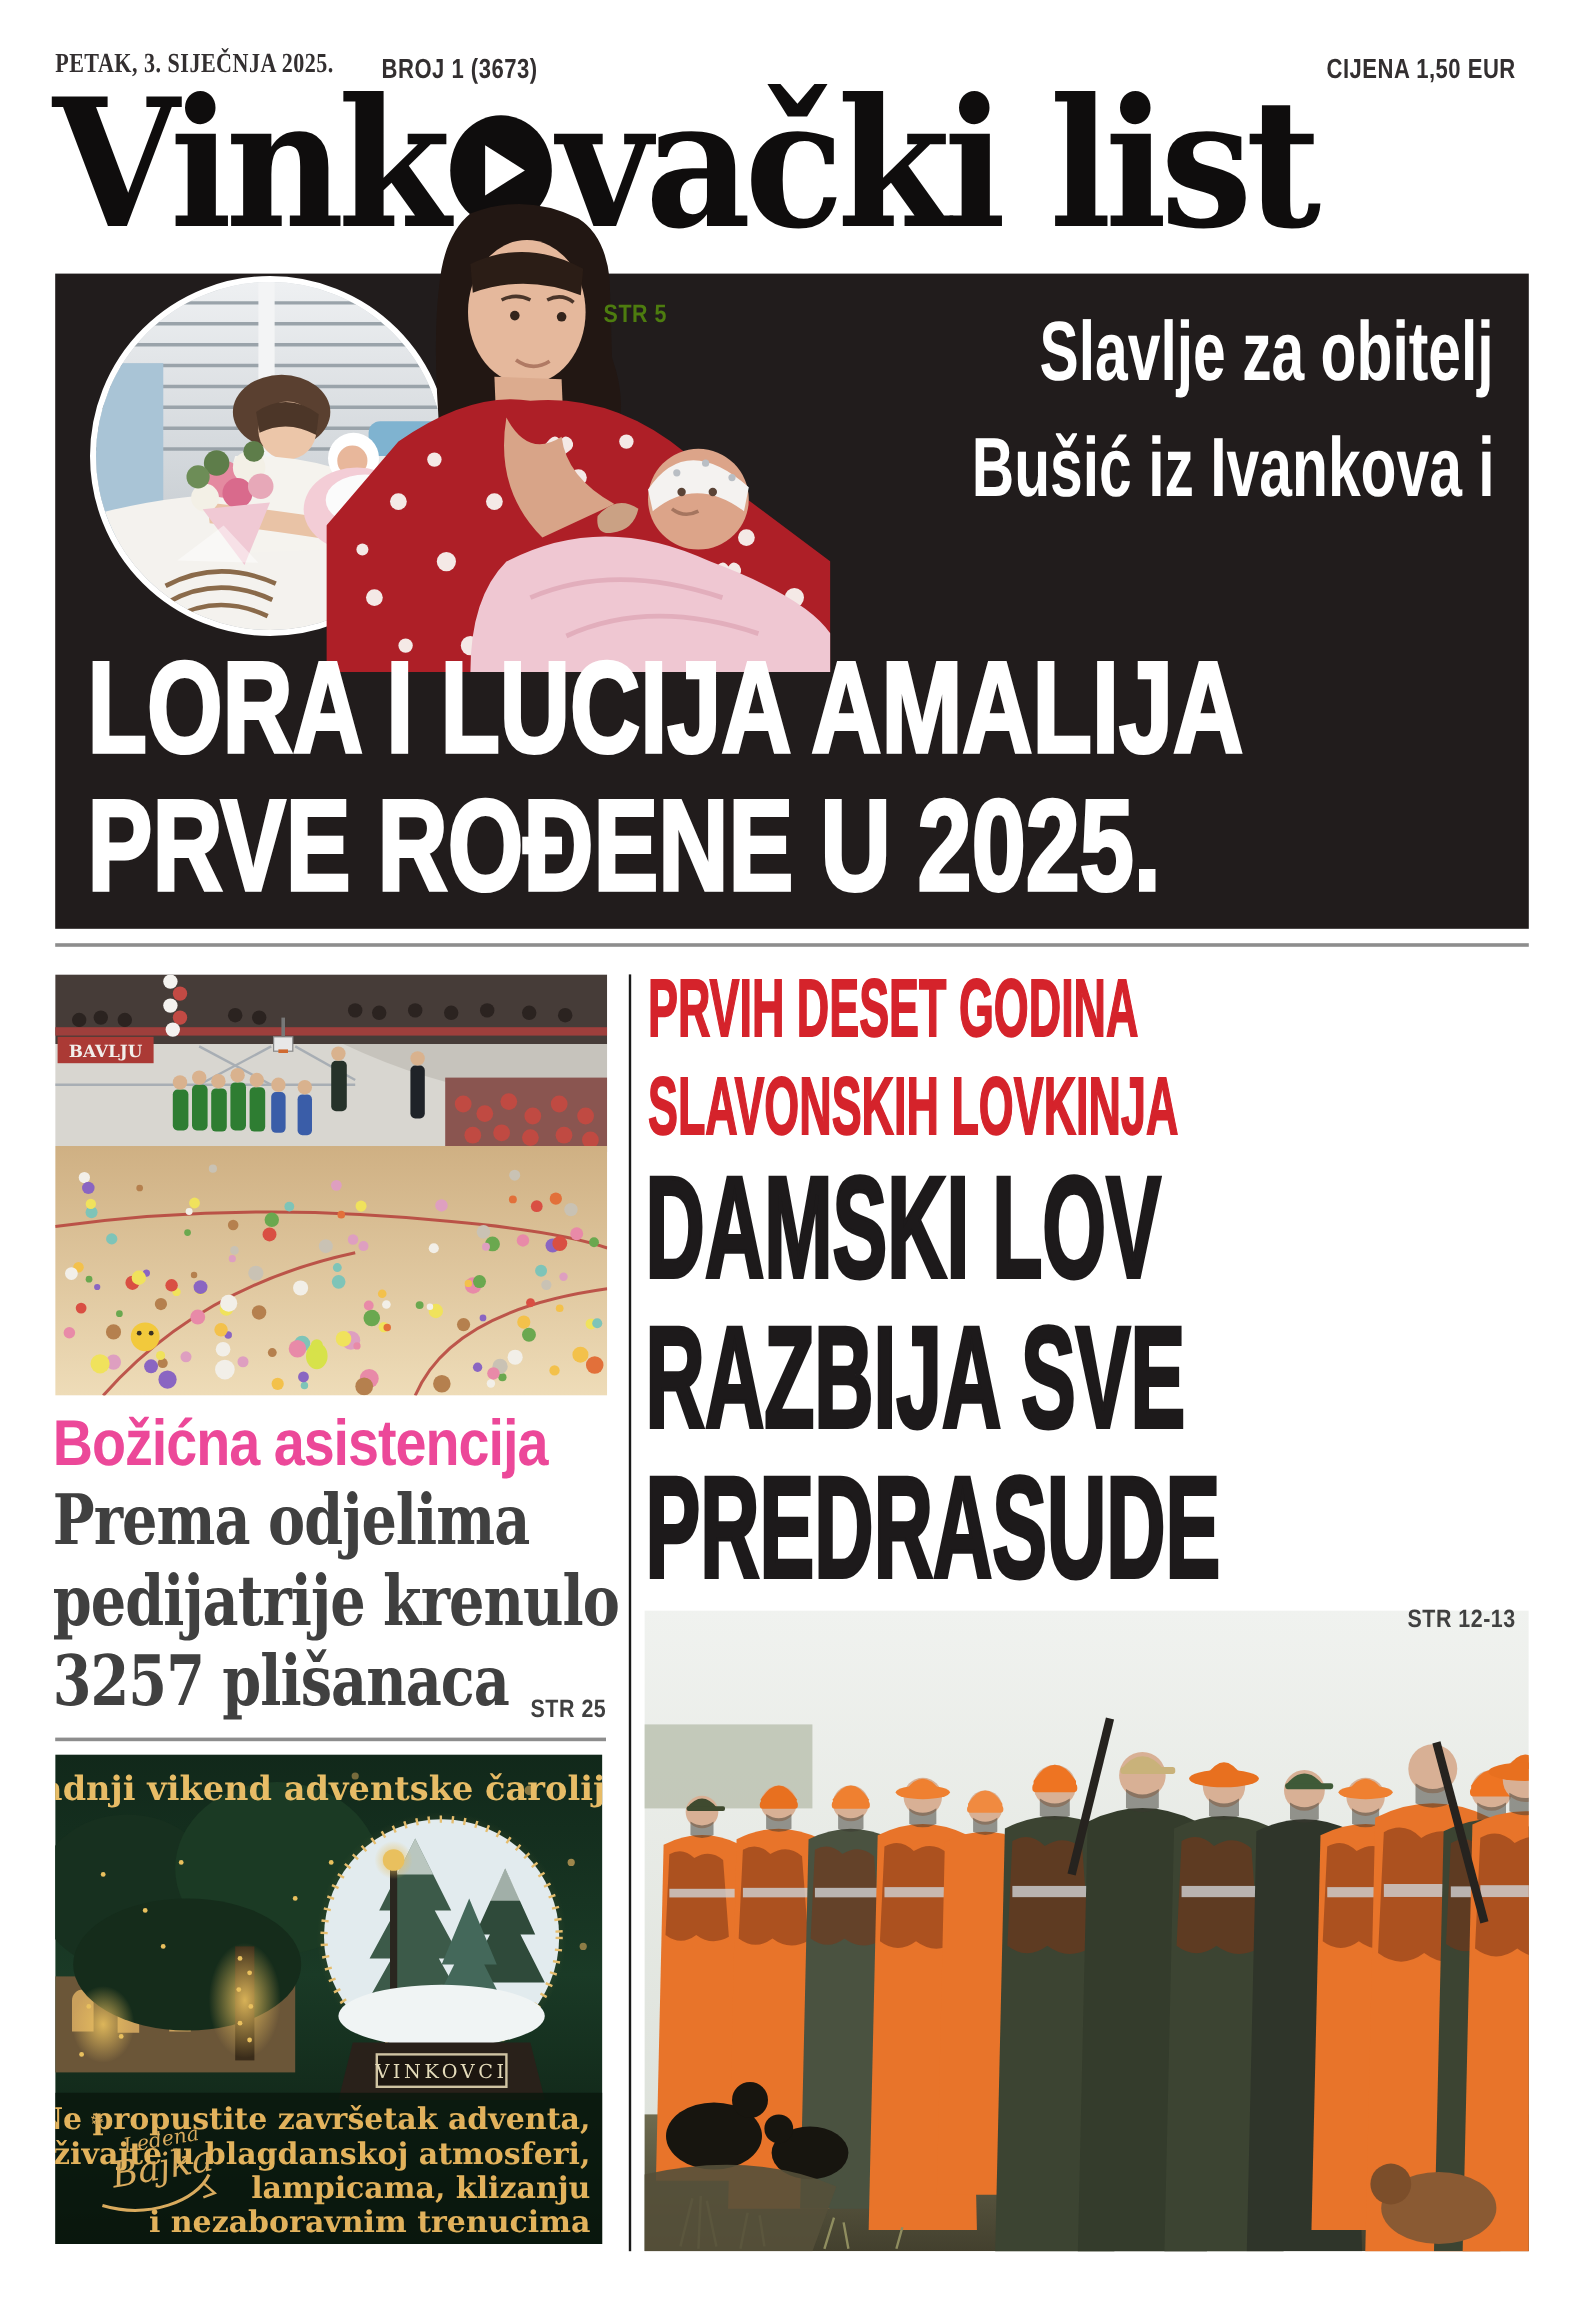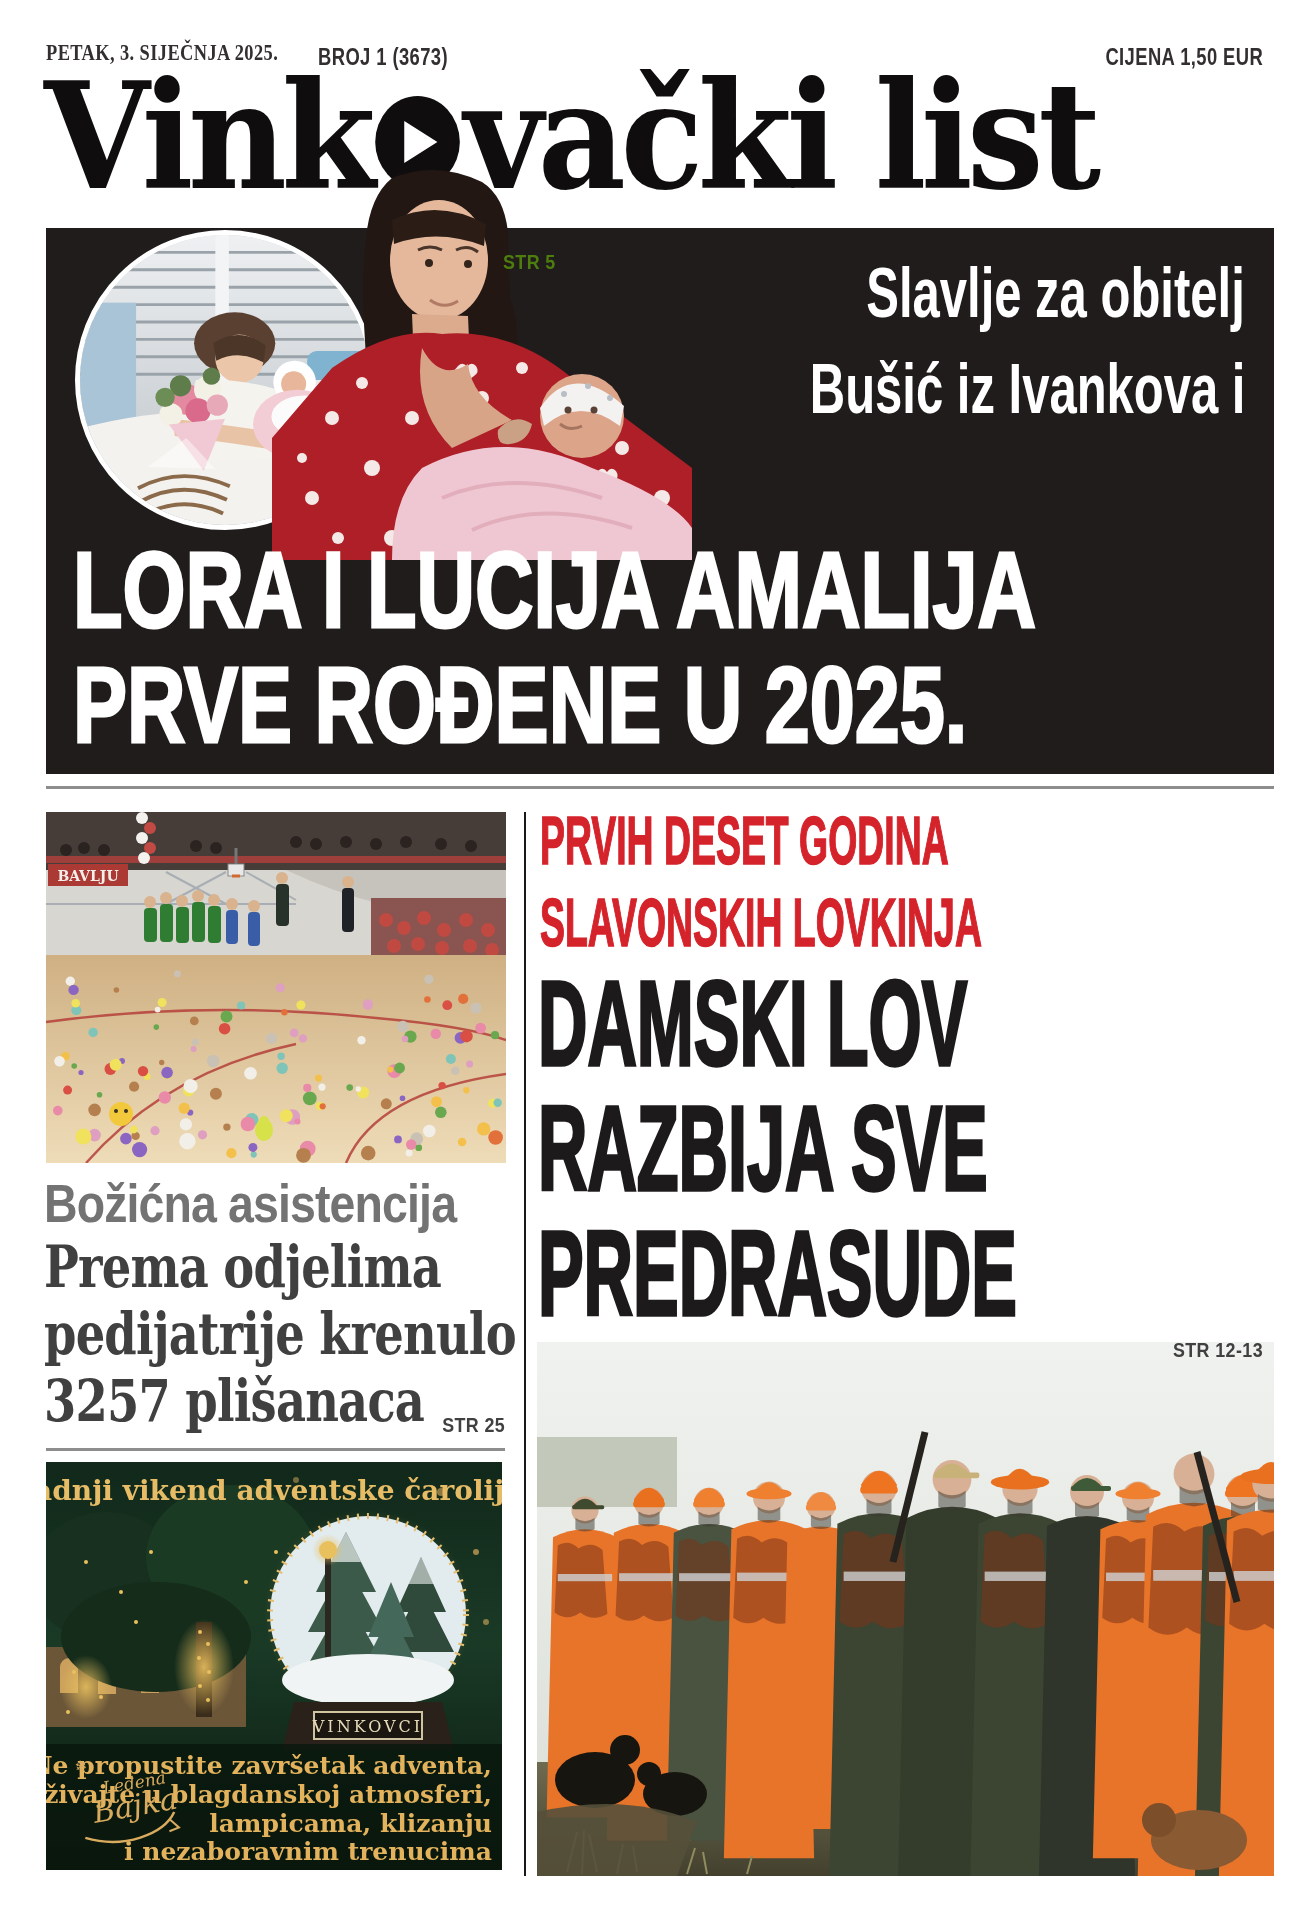--- a/index.html
+++ b/index.html
@@ -23,21 +23,21 @@
   .banner{left:46px;top:228px;width:1228px;height:546px;background:#211c1c;}
   .banner-sub{color:#fff;font-weight:bold;font-size:70px;line-height:90px;}
   .banner-big{color:#fff;font-weight:bold;font-size:108px;line-height:108px;-webkit-text-stroke:3px #fff;}
   .strlabel{font-size:21px;font-weight:bold;color:#404040;letter-spacing:.5px;}
   .strlabel.onblack{color:#4d7c0f;}
   .circle-photo{left:75px;top:230px;width:290px;height:290px;border-radius:50%;
                 border:5px solid #fff;overflow:hidden;background:#cdd2d6;}
   .rule{background:#8d8d8d;height:3px;}
   .vdivider{background:#191919;width:2px;}
   
-  .kicker-left{font-size:54px;font-weight:bold;color:#737373;letter-spacing:-1px;}
+  .kicker-left{font-size:54px;font-weight:bold;color:#ec4899;letter-spacing:-1px;}
   .slab{font-family:"DejaVu Serif",serif;font-weight:bold;color:#404040;
         font-size:58px;line-height:58px;letter-spacing:-1px;}
   
   .red-kick{color:#d5232b;font-weight:bold;font-size:68px;line-height:68px;-webkit-text-stroke:1.5px #d5232b;}
   .big-black{color:#1d1a1b;font-weight:bold;font-size:120px;line-height:120px;-webkit-text-stroke:3.5px #1d1a1b;}
   svg text{font-family:"DejaVu Serif",serif;}
 </style>
 </head>
 <body>
 

